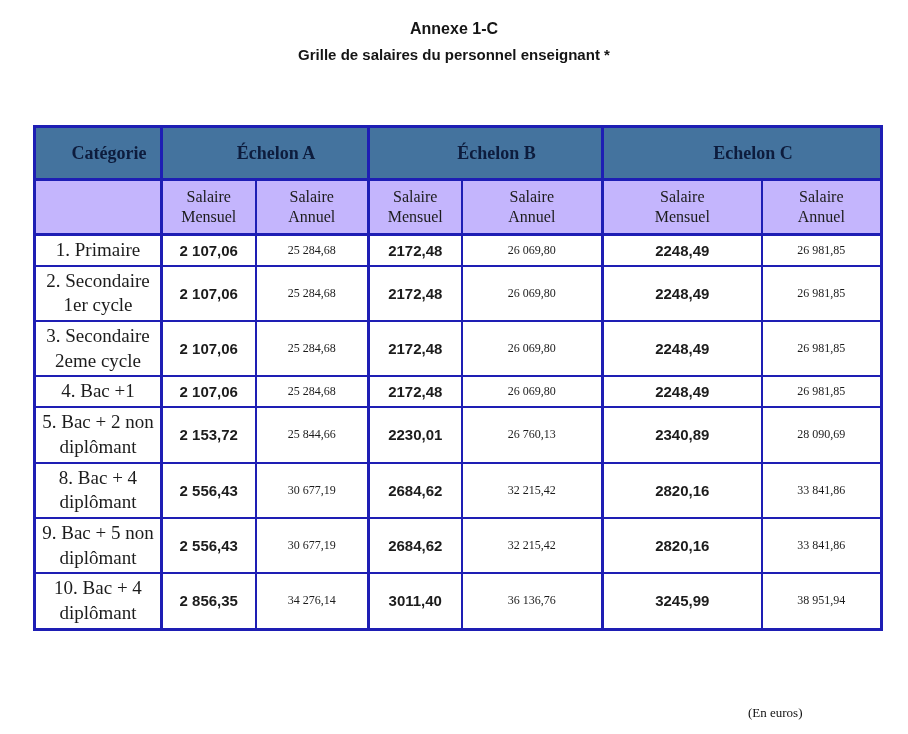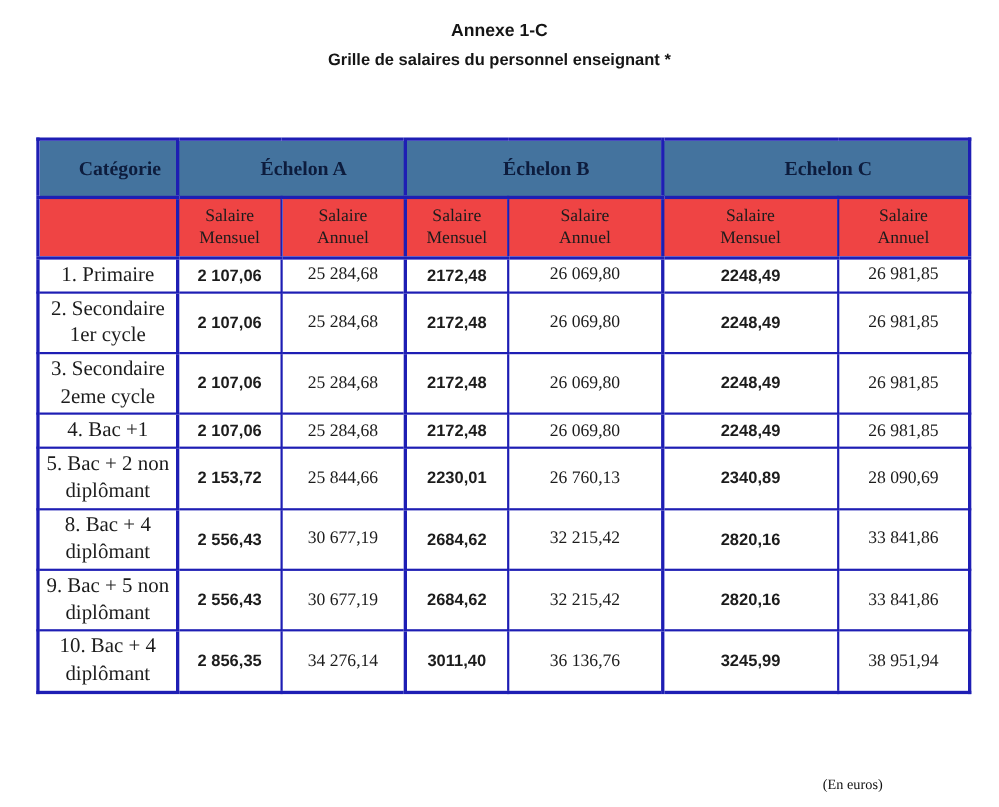--- a/index.html
+++ b/index.html
@@ -40,39 +40,39 @@
   tr.echelon-row th{
     background:#44739e;
     color:#0d1c3d;
     font-weight:bold;
     font-size:18px;
     height:46px;
     border-bottom-width:3px;
     padding-left:24px;
   }
   tr.subhead th{
-    background:#ef4444;
+    background:#c4b5fd;
     font-weight:normal;
     font-size:16px;
     height:48px;
     white-space:pre-line;
     line-height:1.25;
     border-bottom-width:3px;
   }
   td.category{
     font-size:19px;
     white-space:pre-line;
     line-height:1.3;
   }
   td.mensuel{
     font-family:"Liberation Sans","DejaVu Sans",sans-serif;
     font-weight:bold;
     font-size:15px;
   }
-  td.annuel{ font-size:16px; }
+  td.annuel{ font-size:12px; }
   
   tr.row-0 td, tr.row-3 td{ height:22px; }
   tr.row-1 td{ height:39px; }
   tr.row-2 td, tr.row-9 td{ height:43px; }
   tr.row-4 td{ height:41px; }
   tr.row-5 td, tr.row-8 td{ height:42px; }
   tr.row-6 td{ height:86px; }
   tr.row-7 td{ height:40px; }
   .footnote{
     position:absolute;

